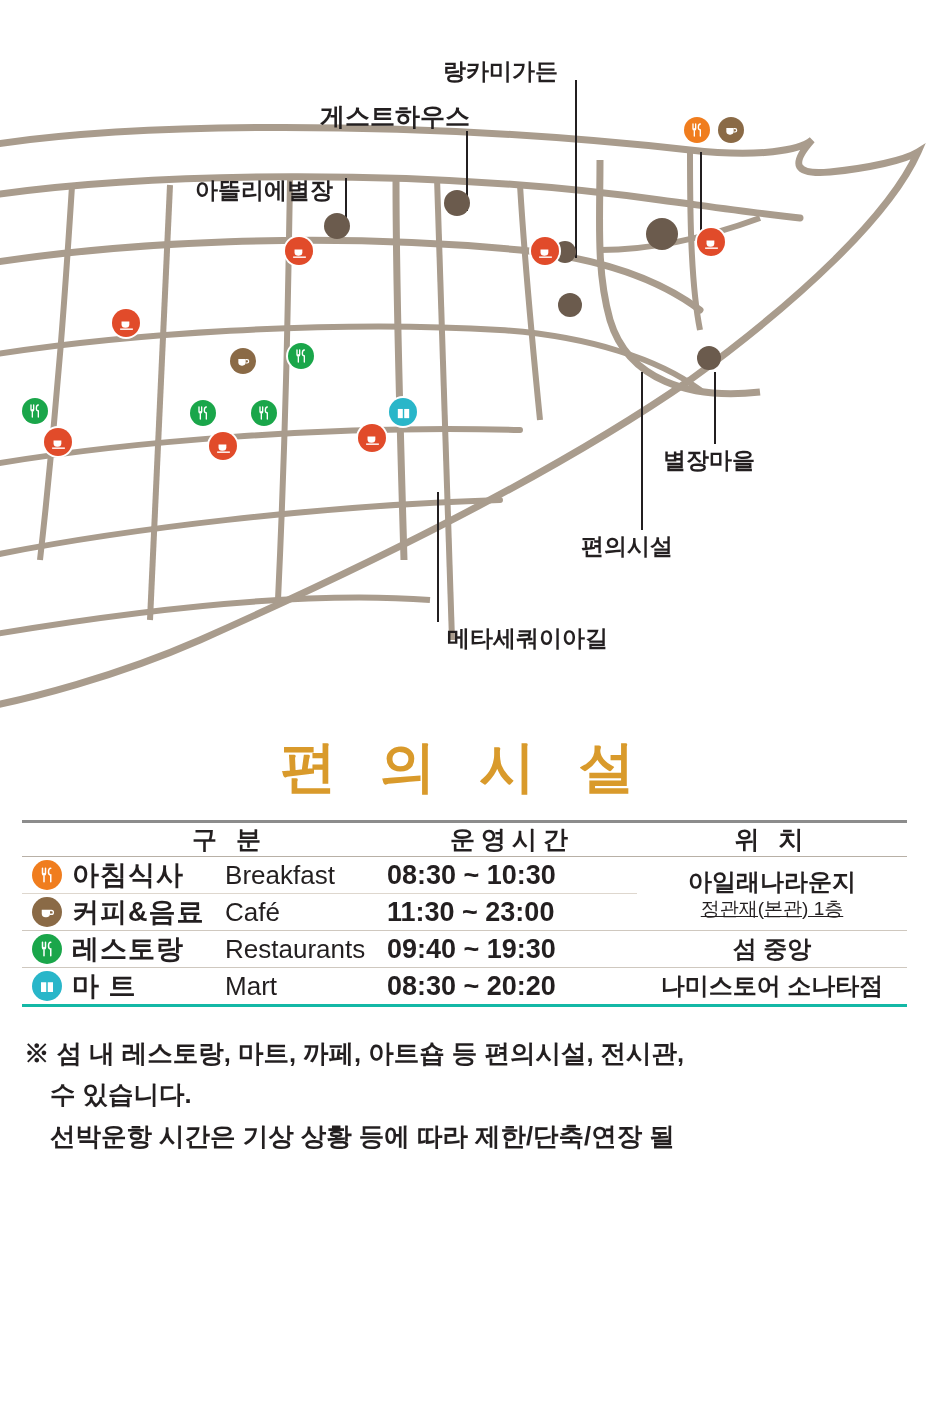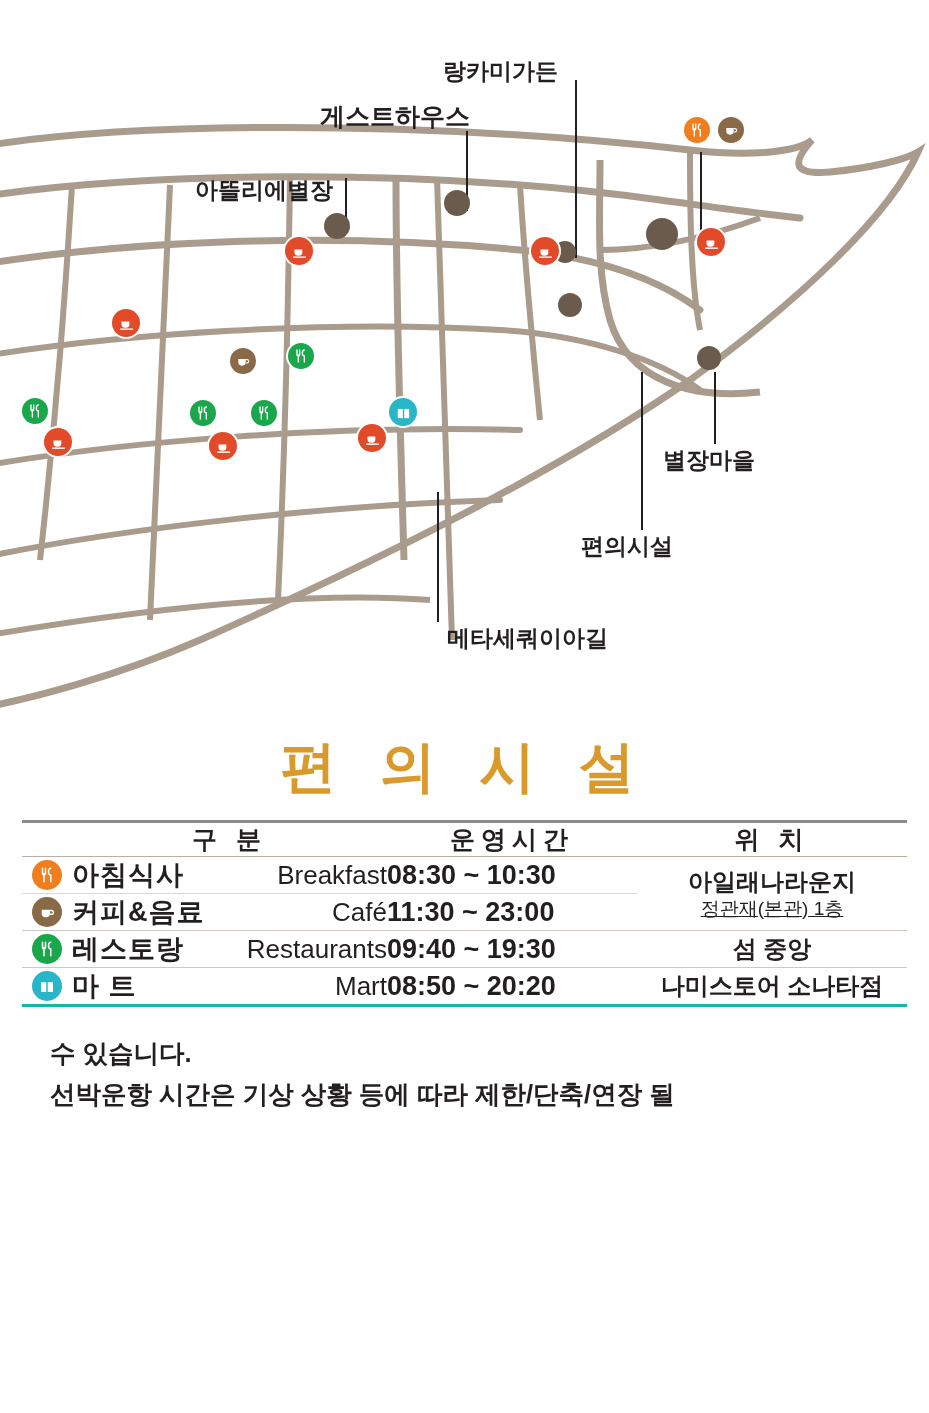--- a/index.html
+++ b/index.html
@@ -38,21 +38,21 @@
     padding:10px 0 12px 0;text-align:center;margin-top:37px;
   }
   .topline{border-top:3px solid #8c8c8c;}
   .headline{border-bottom:1.6px solid #b8b0a6;}
   .rowline{border-bottom:1.6px solid #cfc8bf;}
   .thinline{border-bottom:1.2px solid #ded7ce;}
   .botline{border-bottom:3px solid #14b8a6;}
 
   td.ico{width:50px;text-align:center;vertical-align:middle;padding:10px 0;}
   td.kname{font-size:27px;font-weight:700;white-space:nowrap;padding-left:4px;letter-spacing:1px;}
-  td.ename{font-size:26px;font-weight:400;white-space:nowrap;padding-left:10px;text-align:right;}
+  td.ename{font-size:26px;font-weight:400;white-space:nowrap;padding-left:10px;}
   td.time{font-size:27px;font-weight:700;white-space:nowrap;width:250px;margin-top:24px;}
   td.loc{font-size:24px;font-weight:700;text-align:center;white-space:nowrap;width:270px;line-height:1.25;}
   td.loc .small{display:block;font-size:19px;font-weight:400;text-decoration:underline;}
   .mart-k{letter-spacing:22px;}
 
   
   .note{
     margin:26px 24px 0 24px;font-size:25.5px;font-weight:700;line-height:1.62;color:#231f20;
   }
   .note .ind{display:block;padding-left:26px;}
@@ -268,23 +268,24 @@
     <td class="ico botline">
       <span class="poi" style="position:relative;display:inline-flex;width:30px;height:30px;background:#29b6c9;">
         <svg width="18" height="18" viewBox="0 0 24 24">
                 <rect x="4" y="7" width="7" height="13" fill="#fff"></rect>
                 <rect x="13" y="7" width="7" height="13" fill="#fff"></rect>
               </svg>
       </span>
     </td>
     <td class="kname botline mart-k">마    트</td>
     <td class="ename botline">Mart</td>
-    <td class="time botline">08:50 ~ 20:20</td>
+    <td class="time botline">08:30 ~ 20:20</td>
     <td class="loc botline">나미스토어 소나타점</td>
   </tr>
 </tbody>
     </table>
 </div>
 
 <div class="note">
+  <span>※ 섬 내 레스토랑, 마트, 까페, 아트숍 등 편의시설, 전시관,</span>
   <span class="ind">수 있습니다.</span>
   <span class="ind">선박운항 시간은 기상 상황 등에  따라 제한/단축/연장 될</span>
 </div>
 
 </body></html>

